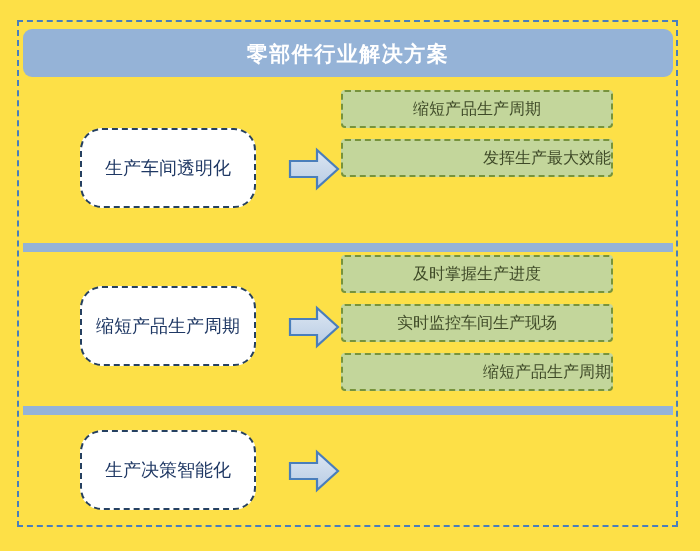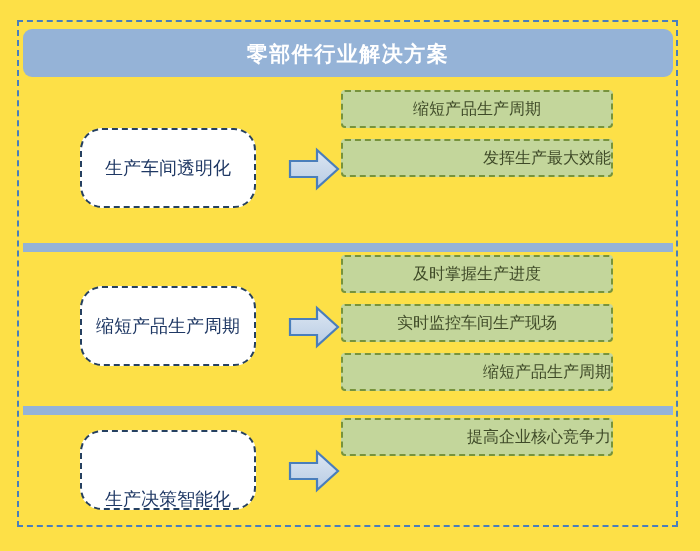--- a/index.html
+++ b/index.html
@@ -74,21 +74,21 @@
     background: #FFFFFF;
     border: 2px dashed #254061;
     border-radius: 22px;
     box-sizing: border-box;
     display: flex;
     align-items: center;
     justify-content: center;
   }
   #section-0 .cat-box { top: 38px; }
   #section-1 .cat-box { top: 31px; }
-  #section-2 .cat-box { top: 12px; align-items: flex-end; }
+  #section-2 .cat-box { top: 12px; }
   .cat-label {
     color: #1F3864;
     font-size: 18px;
     line-height: 1;
     white-space: nowrap;
   }
 
   
   .arrow-wrap {
     position: absolute;
@@ -216,19 +216,16 @@
         <defs>
           <linearGradient id="agrad3" x1="0" y1="0" x2="0" y2="1">
             <stop offset="0%" stop-color="#DCE6F2"></stop>
             <stop offset="100%" stop-color="#B8CCE4"></stop>
           </linearGradient>
         </defs>
         <polygon points="2,14 29,14 29,3 50,22 29,41 29,30 2,30" fill="url(#agrad3)" stroke="#4A7EBB" stroke-width="2.2" stroke-linejoin="miter"></polygon>
       </svg>
     </div>
     <div class="items-col">
-      <div class="item-box">
-        <span class="item-label">提高企业核心竞争力</span>
-      </div>
     </div>
   </div>
 
 </div>
 
 </body></html>

